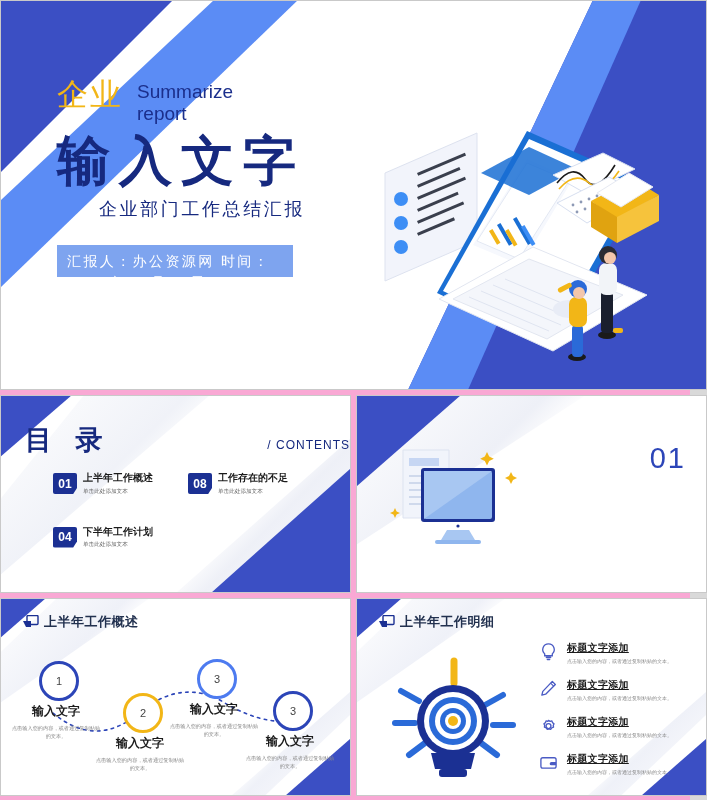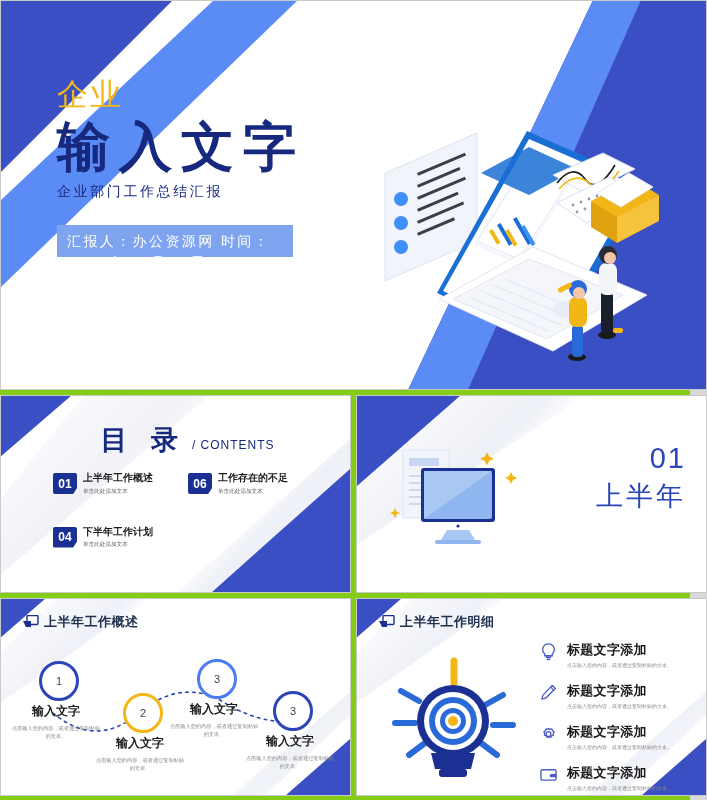--- a/index.html
+++ b/index.html
@@ -10,21 +10,21 @@
     overflow:hidden;
   }
   .deck{
     width:690px;height:800px;
     display:grid;
     grid-template-columns:351px 351px;
     grid-template-rows:390px 198px 198px;
     gap:5px;
     padding:0px;
     box-sizing:border-box;
-    background:#84cc16;
+    background:#f9a8d4;
   }
   .slide{
     position:relative;
     background:#ffffff;
     overflow:hidden;
     border:1px solid #c9c9c9;
     box-sizing:border-box;
   }
   
   .slide-title{grid-column:1 / span 2;}
@@ -56,22 +56,22 @@
   }
   .s1-sum{
     font-size:19px;color:#1b2f8c;line-height:1.18;max-width:108px;
     font-weight:400;margin-top:2px;
   }
   .s1-main{
     font-size:53px;color:#16297f;font-weight:700;letter-spacing:9px;
     margin-top:6px;line-height:1.08;white-space:nowrap;
   }
   .s1-sub{
-    font-size:14px;color:#16297f;letter-spacing:2.6px;margin-top:8px;
-    font-weight:500;white-space:nowrap;
+    font-size:18px;color:#16297f;letter-spacing:2.6px;margin-top:8px;
+    font-weight:500;white-space:nowrap;text-align:right;
   }
   .s1-bar{
     margin-top:24px;background:#7ea4ef;color:#ffffff;
     width:236px;height:32px;overflow:hidden;
     font-size:14px;letter-spacing:2.4px;
     padding:6px 10px 0 10px;box-sizing:border-box;
     line-height:1.5;
   }
   
   .illus{position:absolute;left:376px;top:112px;width:290px;height:270px;z-index:6;}
@@ -89,21 +89,21 @@
     position:absolute;right:-1px;bottom:-1px;width:140px;height:125px;
     background:#3b4fc4;clip-path:polygon(100% 0,100% 100%,0 100%);
   }
   .s2-sheen-br{
     position:absolute;right:-1px;bottom:-1px;width:175px;height:155px;
     background:linear-gradient(315deg,#ffffff 0%,#eef0f7 45%,#ffffff 58%);
     clip-path:polygon(100% 0,100% 26%,30% 100%,0 100%);
   }
   .s2-head{
     position:absolute;left:0;right:0;top:26px;text-align:center;z-index:4;
-    display:flex;align-items:baseline;justify-content:center;gap:6px;padding-left:24px;
+    display:flex;align-items:baseline;justify-content:space-between;gap:6px;padding-left:24px;
   }
   .s2-head-cn{font-size:27px;font-weight:700;color:#16297f;letter-spacing:8px;}
   .s2-head-en{font-size:12px;font-weight:400;color:#16297f;letter-spacing:1px;}
   .s2-grid{
     position:absolute;left:52px;top:76px;width:256px;z-index:4;
     display:grid;grid-template-columns:1fr 1fr;row-gap:30px;column-gap:14px;
   }
   .s2-item{display:flex;align-items:flex-start;gap:6px;}
   .s2-num{
     background:#1b3093;color:#fff;font-size:12px;font-weight:700;
@@ -159,38 +159,39 @@
     display:flex;align-items:center;justify-content:center;
     font-size:11px;color:#444;
   }
   .tl-lbl{position:absolute;text-align:center;width:92px;}
   .tl-lbl .t{font-size:12px;font-weight:700;color:#1b1b1b;}
   .tl-lbl .d{font-size:5.2px;color:#8a8a8a;line-height:1.55;margin-top:4px;}
   
   .s5-list{position:absolute;left:182px;top:42px;width:160px;z-index:5;}
   .s5-row{display:flex;align-items:flex-start;gap:9px;margin-bottom:14px;}
   .s5-ico{width:19px;height:19px;flex:0 0 auto;margin-top:1px;}
-  .s5-t{font-size:13px;font-weight:700;color:#1b1b1b;letter-spacing:.3px;}
+  .s5-t{font-size:10px;font-weight:700;color:#1b1b1b;letter-spacing:.3px;text-decoration:underline;}
   .s5-d{font-size:5px;color:#8a8a8a;margin-top:3px;white-space:nowrap;}
   .bulb{position:absolute;left:22px;top:46px;width:150px;height:145px;z-index:5;}
 </style>
 </head>
 <body>
 
 <div class="deck">
 
   <div class="slide slide-title">
     <div class="s1-diag-light"></div>
     <div class="s1-diag-dark"></div>
     <div class="s1-right-dark"></div>
     <div class="s1-right-light"></div>
 
     <div class="s1-text">
       <div class="s1-row1">
         <div class="s1-qiye">企业</div>
+        <div class="s1-sum">Summarize report</div>
       </div>
       <div class="s1-main">输入文字</div>
       <div class="s1-sub">企业部门工作总结汇报</div>
       <div class="s1-bar">汇报人：办公资源网 时间：20XX年XX月XX日</div>
     </div>
 
     <svg class="illus" viewBox="0 0 290 270">
 
       <g>
         <path d="M8,60 L100,20 L100,128 L8,168 Z" fill="#f2f4fb" stroke="#dde2ef" stroke-width="1"></path>
@@ -287,21 +288,21 @@
 
     <div class="s2-grid">
       <div class="s2-item">
         <div class="s2-num">01</div>
         <div>
           <div class="s2-txt-t">上半年工作概述</div>
           <div class="s2-txt-s">单击此处添加文本</div>
         </div>
       </div>
       <div class="s2-item">
-        <div class="s2-num">06</div>
+        <div class="s2-num">08</div>
         <div>
           <div class="s2-txt-t">工作存在的不足</div>
           <div class="s2-txt-s">单击此处添加文本</div>
         </div>
       </div>
       <div class="s2-item">
         <div class="s2-num">04</div>
         <div>
           <div class="s2-txt-t">下半年工作计划</div>
           <div class="s2-txt-s">单击此处添加文本</div>
@@ -332,21 +333,20 @@
       <rect x="52" y="96" width="46" height="4" rx="2" fill="#8fb6ee"></rect>
       <g fill="#f2b617">
         <path d="M104,8 l2.2,4.6 l4.6,2.2 l-4.6,2.2 l-2.2,4.6 l-2.2,-4.6 l-4.6,-2.2 l4.6,-2.2 Z"></path>
         <path d="M128,28 l2,4 l4,2 l-4,2 l-2,4 l-2,-4 l-4,-2 l4,-2 Z"></path>
         <path d="M12,64 l1.6,3.4 l3.4,1.6 l-3.4,1.6 l-1.6,3.4 l-1.6,-3.4 l-3.4,-1.6 l3.4,-1.6 Z"></path>
       </g>
     </svg>
 
     <div class="s3-right">
       <div class="s3-01">01</div>
-      <div class="s3-l1">上半年</div>
     </div>
   </div>
 
   <div class="slide">
     <div class="s-sheen-tl-sm"></div>
     <div class="s-corner-tl-sm"></div>
     <div class="s-sheen-br-sm"></div>
     <div class="s-corner-br-sm"></div>
 
     <div class="pg-head">

